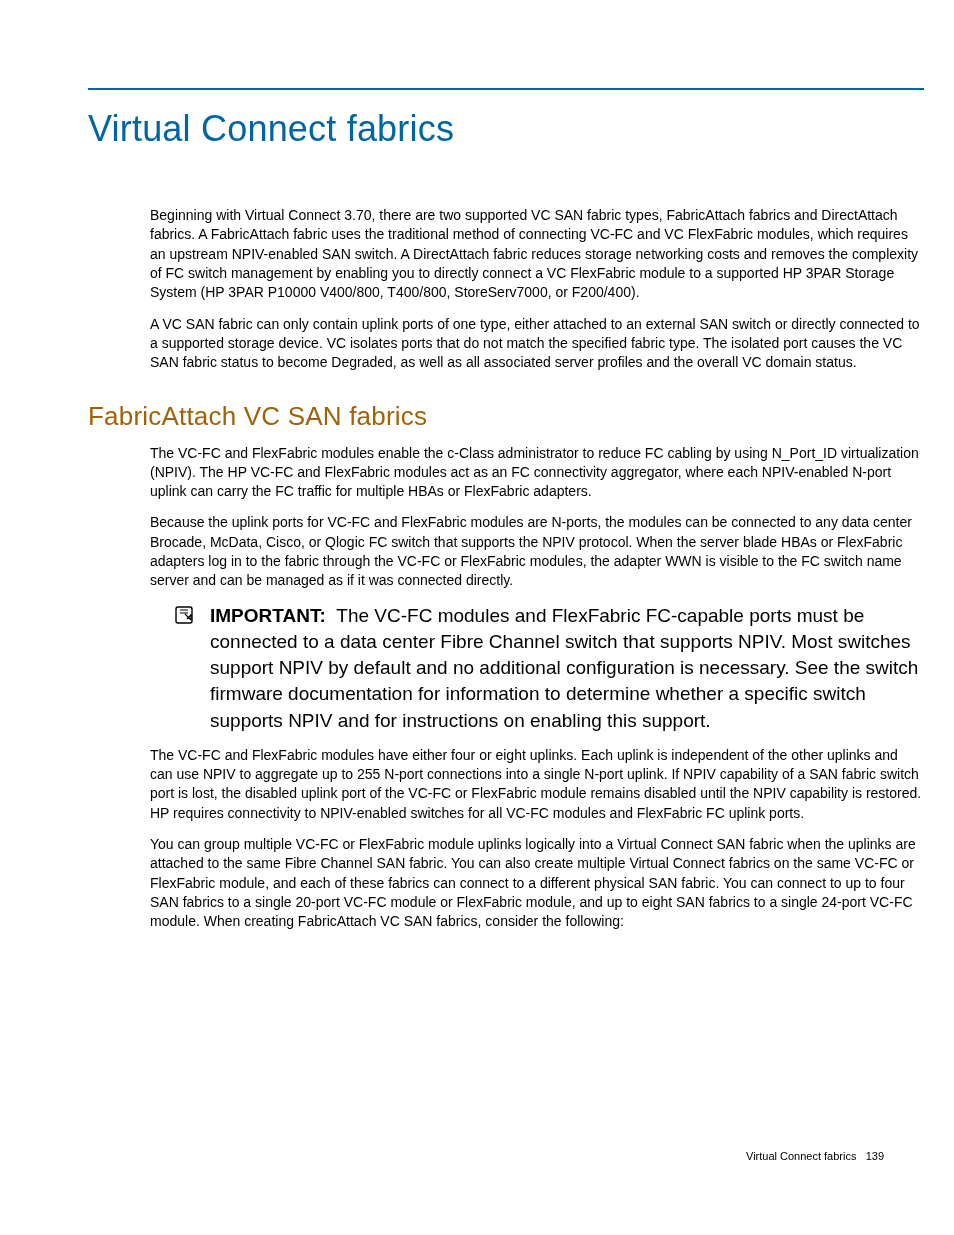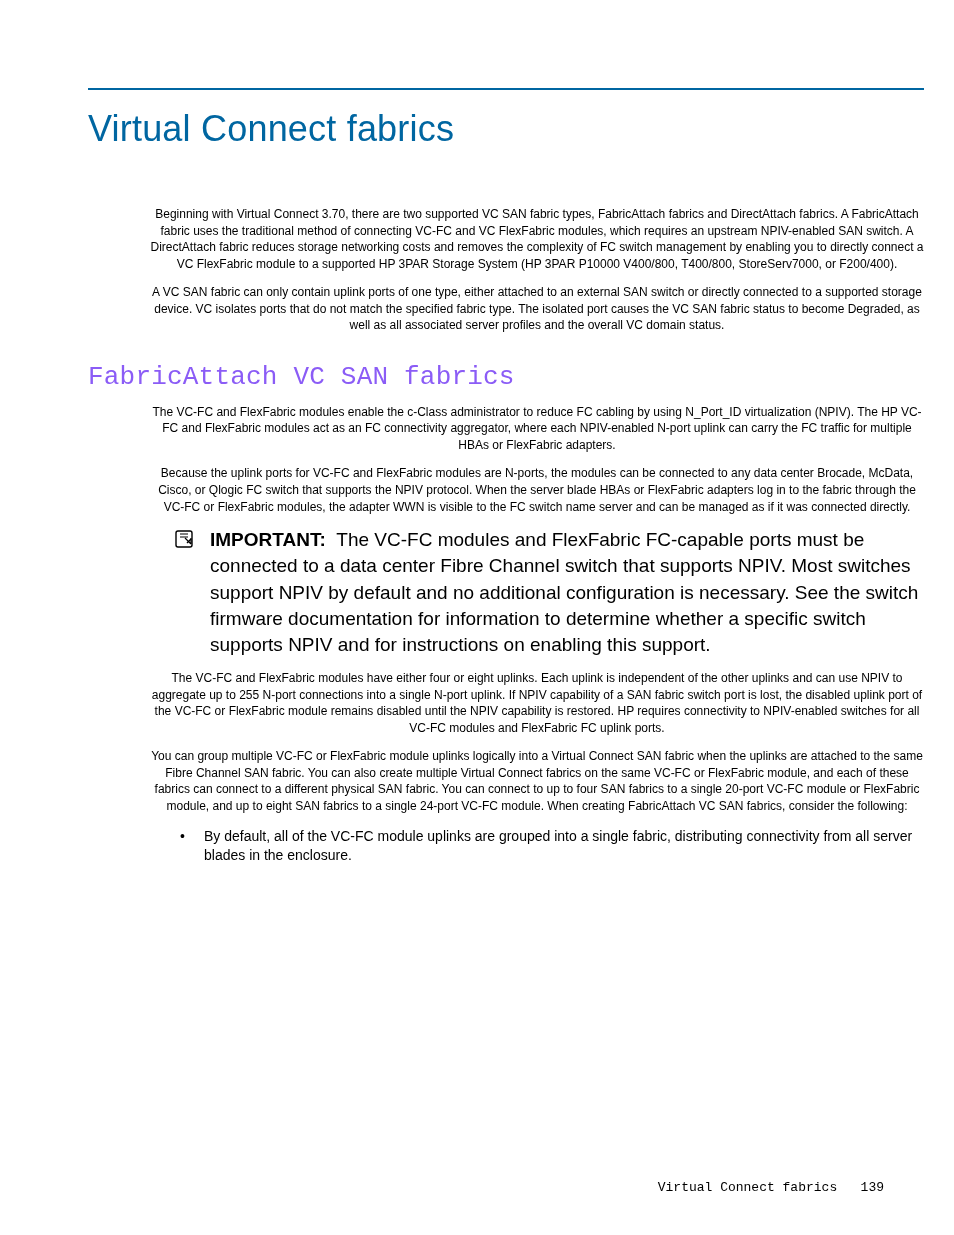--- a/index.html
+++ b/index.html
@@ -30,35 +30,35 @@
   }
   h1.section {
     font-family: "Trebuchet MS", "Lucida Sans", sans-serif;
     font-weight: 300;
     font-size: 32px;
     color: #0066a1;
     margin: 0 0 14px 0;
     letter-spacing: 0.2px;
   }
   h2.subsection {
-    font-family: Liberation Mono, monospace;
+    font-family: Liberation Sans, sans-serif;
     font-weight: 300;
     font-size: 26px;
-    color: #8b5cf6;
+    color: #a16207;
     margin: 28px 0 12px 0;
     letter-spacing: 0.2px;
   }
   .body-block {
     margin-left: 62px;
   }
   p {
-    font-size: 12px;
+    font-size: 14px;
     line-height: 1.38;
     margin: 0 0 12px 0;
-    text-align: center;
+    text-align: left;
   }
   .note-row {
     display: flex;
     align-items: flex-start;
     gap: 16px;
     margin: 0 0 12px 24px;
   }
   .note-icon {
     flex: 0 0 auto;
     margin-top: 2px;
@@ -84,24 +84,23 @@
   }
   ul.body-list li::before {
     content: "•";
     position: absolute;
     left: 6px;
     top: 0;
     font-size: 14px;
   }
   .footer {
     position: absolute;
-    bottom: 40px;
+    bottom: 73px;
     right: 70px;
-    font-size: 13px;
-    font-family: Liberation Mono, monospace;
+    font-size: 11px;
   }
 </style>
 </head>
 <body>
 
 <div class="page">
   <div class="rule"></div>
 
   <h1 class="chapter">Virtual Connect fabrics</h1>
 
@@ -127,21 +126,18 @@
         </svg>
       </span>
       <div class="note-text">
         <b>IMPORTANT:</b>&nbsp;&nbsp;<span>The VC-FC modules and FlexFabric FC-capable ports must be connected to a data center Fibre Channel switch that supports NPIV. Most switches support NPIV by default and no additional configuration is necessary. See the switch firmware documentation for information to determine whether a specific switch supports NPIV and for instructions on enabling this support.</span>
       </div>
     </div>
 
     <p>The VC-FC and FlexFabric modules have either four or eight uplinks. Each uplink is independent of the other uplinks and can use NPIV to aggregate up to 255 N-port connections into a single N-port uplink. If NPIV capability of a SAN fabric switch port is lost, the disabled uplink port of the VC-FC or FlexFabric module remains disabled until the NPIV capability is restored. HP requires connectivity to NPIV-enabled switches for all VC-FC modules and FlexFabric FC uplink ports.</p>
     <p>You can group multiple VC-FC or FlexFabric module uplinks logically into a Virtual Connect SAN fabric when the uplinks are attached to the same Fibre Channel SAN fabric. You can also create multiple Virtual Connect fabrics on the same VC-FC or FlexFabric module, and each of these fabrics can connect to a different physical SAN fabric. You can connect to up to four SAN fabrics to a single 20-port VC-FC module or FlexFabric module, and up to eight SAN fabrics to a single 24-port VC-FC module. When creating FabricAttach VC SAN fabrics, consider the following:</p>
 
-    <ul class="body-list">
-      <li>By default, all of the VC-FC module uplinks are grouped into a single fabric, distributing connectivity from all server blades in the enclosure.</li>
-    </ul>
   </div>
 
   <div class="footer">
     <span>Virtual Connect fabrics</span>&nbsp;&nbsp;&nbsp;<span>139</span>
   </div>
 </div>
 
 </body></html>

